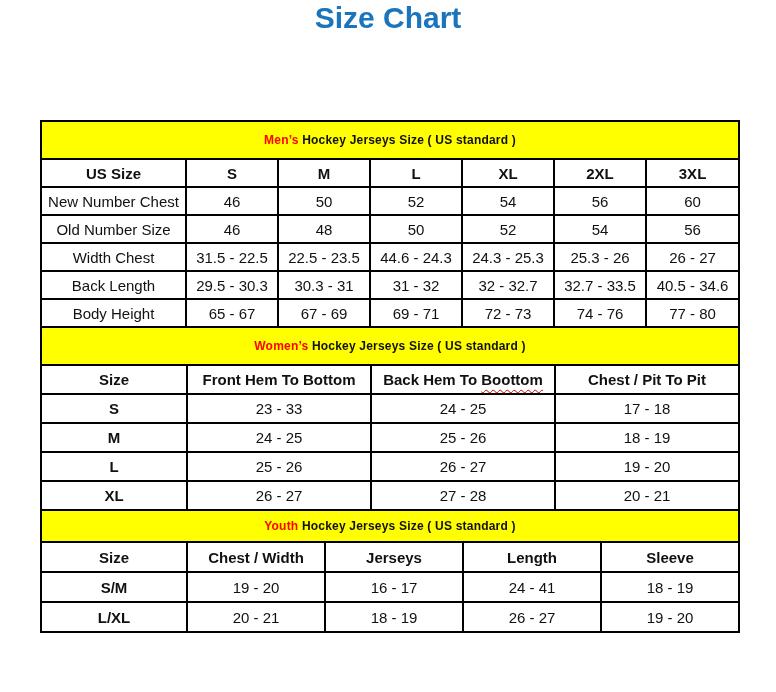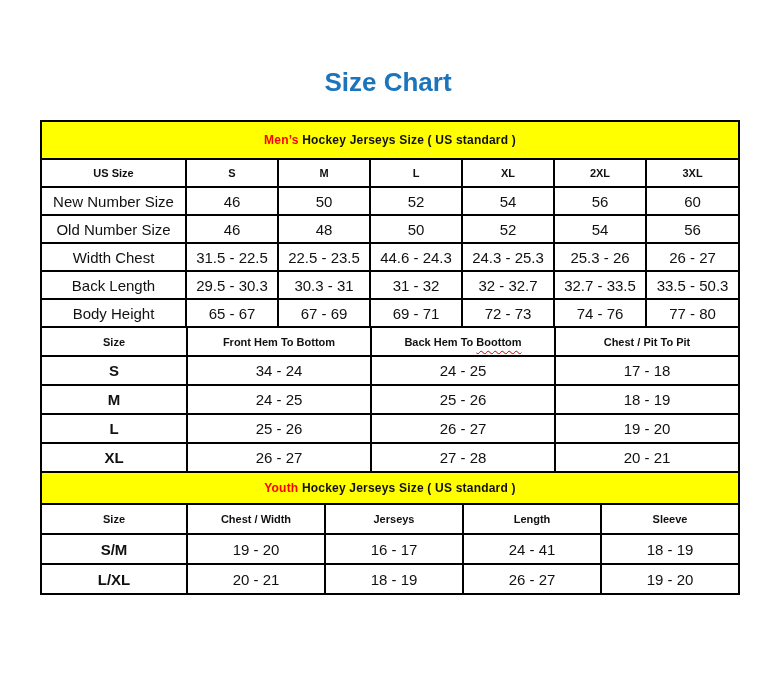--- a/index.html
+++ b/index.html
@@ -13,23 +13,22 @@
     overflow: hidden;
   }
   .canvas {
     position: relative;
     width: 776px;
     height: 692px;
     background: #ffffff;
   }
   .page-title {
     margin: 0;
-    padding-top: 64px;
     text-align: center;
-    font-size: 26px;
+    font-size: 30px;
     line-height: 36px;
     font-weight: bold;
     color: #1b75bc;
   }
   .tables-wrap {
     position: absolute;
     left: 40px;
     top: 120px;
     width: 698px;
   }
@@ -52,21 +51,21 @@
   .band td {
     background: #ffff00;
     height: 36px;
     font-size: 12px;
     font-weight: bold;
     letter-spacing: 0.2px;
   }
   .youth .band td { height: 30px; margin-top: 9px; }
   .accent { color: #ff0000; }
   .head th {
-    font-size: 11px;
+    font-size: 15px;
     font-weight: bold;
     background: #ffffff;
   }
   .mens .head th, .mens .data td { height: 26px; }
   .womens .head th, .womens .data td { height: 27px; }
   .youth .head th, .youth .data td { height: 28px; }
   .data td {
     font-size: 15px;
     font-weight: normal;
     background: #ffffff;
@@ -105,21 +104,21 @@
       <tr class="head">
         <th>US Size</th>
         <th>S</th>
         <th>M</th>
         <th>L</th>
         <th>XL</th>
         <th>2XL</th>
         <th>3XL</th>
       </tr>
       <tr class="data">
-        <td>New Number Size</td>
+        <td>New Number Chest</td>
         <td>46</td>
         <td>50</td>
         <td>52</td>
         <td>54</td>
         <td>56</td>
         <td>60</td>
       </tr>
       <tr class="data">
         <td>Old Number Size</td>
         <td>46</td>
@@ -138,21 +137,21 @@
         <td>25.3 - 26</td>
         <td>26 - 27</td>
       </tr>
       <tr class="data">
         <td>Back Length</td>
         <td>29.5 - 30.3</td>
         <td>30.3 - 31</td>
         <td>31 - 32</td>
         <td>32 - 32.7</td>
         <td>32.7 - 33.5</td>
-        <td>33.5 - 50.3</td>
+        <td>40.5 - 34.6</td>
       </tr>
       <tr class="data">
         <td>Body Height</td>
         <td>65 - 67</td>
         <td>67 - 69</td>
         <td>69 - 71</td>
         <td>72 - 73</td>
         <td>74 - 76</td>
         <td>77 - 80</td>
       </tr>
@@ -160,29 +159,32 @@
       </table>
 
     <table class="size-tbl womens">
       <colgroup>
         <col style="width:146px">
           <col style="width:184px">
           <col style="width:184px">
           <col style="width:184px">
       </colgroup>
       <tbody>
+          <tr class="band">
+        <td colspan="4"><span class="accent">Women’s</span> <span>Hockey Jerseys Size ( US standard )</span></td>
+      </tr>
       <tr class="head">
         <th>Size</th>
         <th>Front Hem To Bottom</th>
         <th><span>Back Hem To</span> <span class="wavy">Boottom</span></th>
         <th>Chest / Pit To Pit</th>
       </tr>
       <tr class="data">
         <td class="size-label">S</td>
-        <td>34 - 24</td>
+        <td>23 - 33</td>
         <td>24 - 25</td>
         <td>17 - 18</td>
       </tr>
       <tr class="data">
         <td class="size-label">M</td>
         <td>24 - 25</td>
         <td>25 - 26</td>
         <td>18 - 19</td>
       </tr>
       <tr class="data">

